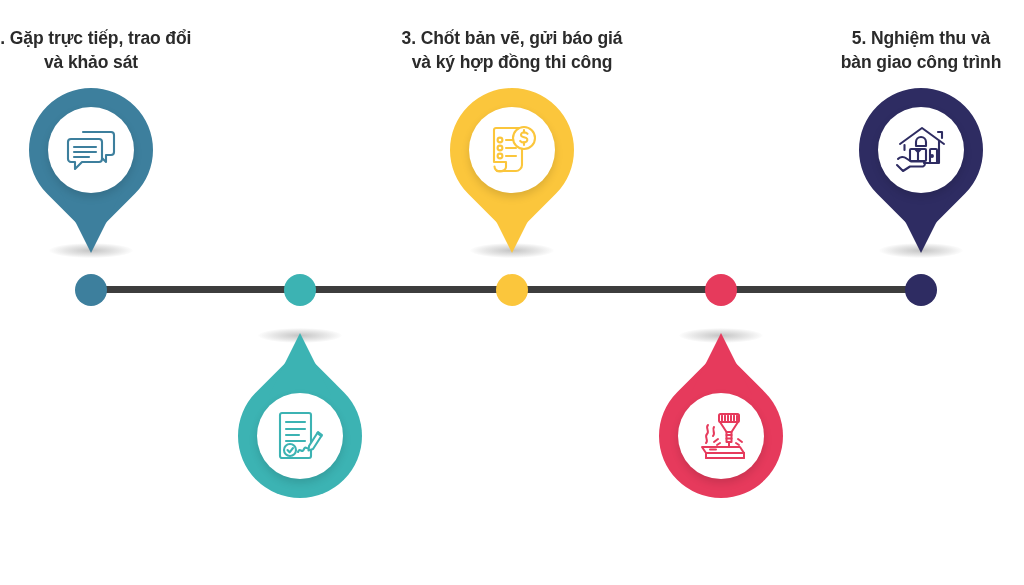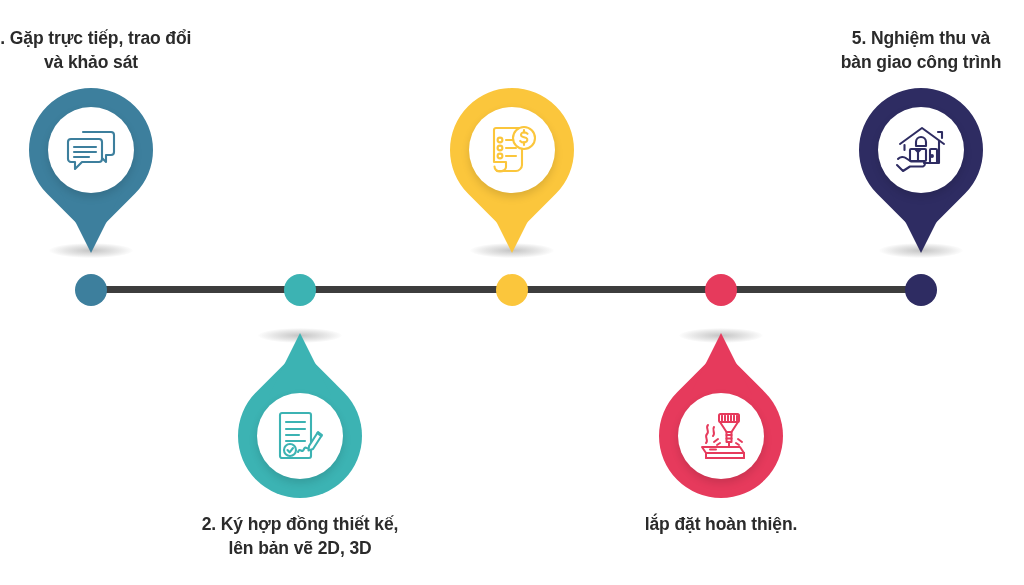--- a/index.html
+++ b/index.html
@@ -167,24 +167,20 @@
             <line x1="9" y1="21" x2="31" y2="21"></line>
             <line x1="9" y1="26" x2="31" y2="26"></line>
             <line x1="9" y1="31" x2="24" y2="31"></line>
           </svg>
         </span>
       </div>
     </div>
   </div>
 
   <div class="step bottom" style="left:300px">
-    <div class="label">
-      <span class="line">2. Ký hợp đồng thiết kế,</span>
-      <span class="line">lên bản vẽ 2D, 3D</span>
-    </div>
     <div class="pin">
       <div class="pin-shadow"></div>
       <div class="pin-body" style="background:#3cb3b3"></div>
       <div class="pin-tail" style="background:#3cb3b3"></div>
       <div class="pin-disc">
         <span>
           <svg width="50" height="52" viewBox="0 0 50 52" fill="none" stroke="#3cb3b3" stroke-width="2.1" stroke-linecap="round" stroke-linejoin="round">
             <rect x="5" y="3" width="31" height="45" rx="2"></rect>
             <line x1="11" y1="12" x2="30" y2="12"></line>
             <line x1="11" y1="19" x2="30" y2="19"></line>
@@ -195,20 +191,24 @@
             <path d="M23 42 C25 37 27 44 29 39 C30.5 35.5 33 40 34 38"></path>
             <path d="M34 36 L43 22 L47 25 L38 39 L33.5 40.5 Z" fill="#ffffff"></path>
             <line x1="42.4" y1="23.2" x2="46.4" y2="26.2"></line>
           </svg>
         </span>
       </div>
     </div>
   </div>
 
   <div class="step top" style="left:512px">
+    <div class="label">
+      <span class="line">3. Chốt bản vẽ, gửi báo giá</span>
+      <span class="line">và ký hợp đồng thi công</span>
+    </div>
     <div class="pin">
       <div class="pin-shadow"></div>
       <div class="pin-body" style="background:#fbc63c"></div>
       <div class="pin-tail" style="background:#fbc63c"></div>
       <div class="pin-disc">
         <span>
           <svg width="52" height="52" viewBox="0 0 52 52" fill="none" stroke="#fbc63c" stroke-width="2.1" stroke-linecap="round" stroke-linejoin="round">
             <path d="M8 6 A2 2 0 0 1 10 4 H34 A2 2 0 0 1 36 6 V41 C36 44 33 47 30 47 H11"></path>
             <path d="M8 6 V38 H20 V43 C20 45.5 17 47.5 14 47.5 C11 47.5 8.5 45.5 8.5 42.5"></path>
             <circle cx="14" cy="16" r="2.4"></circle>
@@ -222,21 +222,20 @@
             <line x1="38" y1="6" x2="38" y2="8.5"></line>
             <line x1="38" y1="18.4" x2="38" y2="21"></line>
           </svg>
         </span>
       </div>
     </div>
   </div>
 
   <div class="step bottom" style="left:721px">
     <div class="label">
-      <span class="line">lắp đặt hoàn thiện.</span>
     </div>
     <div class="pin">
       <div class="pin-shadow"></div>
       <div class="pin-body" style="background:#e63a5c"></div>
       <div class="pin-tail" style="background:#e63a5c"></div>
       <div class="pin-disc">
         <span>
           <svg width="54" height="50" viewBox="0 0 54 50" fill="none" stroke="#e63a5c" stroke-width="2" stroke-linecap="round" stroke-linejoin="round">
             <rect x="25" y="3" width="20" height="8" rx="1.5"></rect>
             <line x1="28" y1="4.5" x2="28" y2="9.5"></line>

